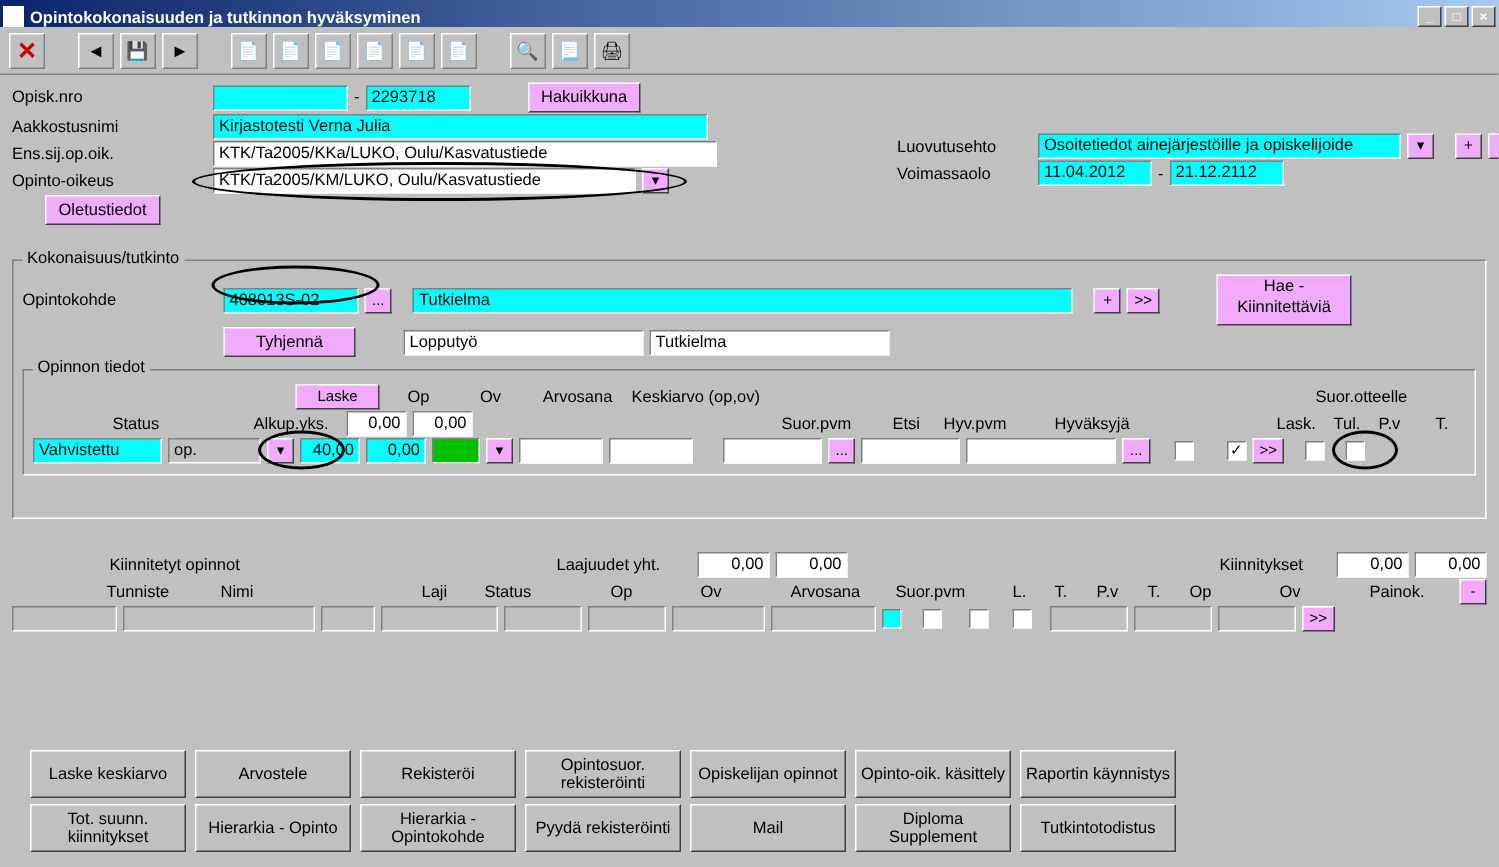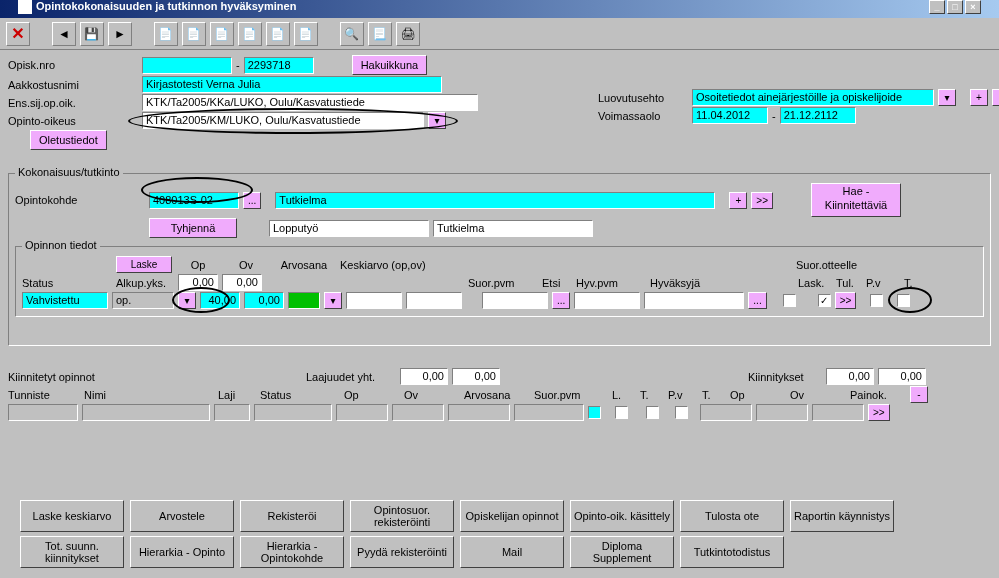--- a/index.html
+++ b/index.html
@@ -11,22 +11,22 @@
     color: #000;
     width: 999px;
     height: 578px;
     overflow: hidden;
   }
   .titlebar {
     height: 18px;
     background: linear-gradient(to right, #0a246a, #a6caf0);
     color: #fff;
     display: flex;
-    align-items: flex-start;
-    padding: 0 18px;
+    align-items: flex-end;
+    padding: 0 2px;
     font-weight: bold;
     font-size: 11px;
   }
   .titlebar .icon { width: 14px; height: 14px; background: #fff; margin-right: 4px; display:inline-block;}
   .titlebar .title { flex: 1; }
   .titlebar .winbtns { display: flex; gap: 2px; }
   .winbtn {
     width: 16px; height: 14px;
     background: #c0c0c0;
     border: 1px solid #fff; border-right-color:#404040; border-bottom-color:#404040;
@@ -110,21 +110,21 @@
   .btn-row { display:flex; gap:6px; }
   .bigbtn {
     width: 104px; height: 32px;
     background:#c0c0c0;
     border:1px solid #fff; border-right-color:#404040; border-bottom-color:#404040;
     text-align:center; font-size:11px;
     display:flex; align-items:center; justify-content:center;
     line-height: 12px;
   }
   .green { background: #00c000; }
-  .colhead { font-size: 11px; }
+  .colhead { font-size: 11px; justify-content: flex-end; }
 </style>
 </head>
 <body>
 
 <div class="titlebar">
   <span class="icon"></span>
   <span class="title">Opintokokonaisuuden ja tutkinnon hyväksyminen</span>
   <div class="winbtns">
     <div class="winbtn">_</div>
     <div class="winbtn">□</div>
@@ -158,21 +158,21 @@
       <div class="row">
         <span class="lbl">Opisk.nro</span>
         <span class="field cyan" style="width:90px"></span>
         <span>-</span>
         <span class="field cyan" style="width:70px">2293718</span>
         <span style="width:30px"></span>
         <span class="btn">Hakuikkuna</span>
       </div>
       <div class="row">
         <span class="lbl">Aakkostusnimi</span>
-        <span class="field cyan" style="width:300px">Kirjastotesti Verna Julia</span>
+        <span class="field cyan" style="width:330px">Kirjastotesti Verna Julia</span>
       </div>
       <div class="row">
         <span class="lbl">Ens.sij.op.oik.</span>
         <span class="field" style="width:336px">KTK/Ta2005/KKa/LUKO, Oulu/Kasvatustiede</span>
       </div>
       <div class="row" style="position:relative;">
         <span class="lbl">Opinto-oikeus</span>
         <span class="field" style="width:282px">KTK/Ta2005/KM/LUKO, Oulu/Kasvatustiede</span>
         <span class="btn sm dd">▾</span>
         <div class="circle" style="left:120px; top:-4px; width:330px; height:26px;"></div>
@@ -345,21 +345,20 @@
 </div>
 
 <div class="bottom-btns">
   <div class="btn-row" id="brow1">
       <div class="bigbtn">Laske keskiarvo</div>
       <div class="bigbtn">Arvostele</div>
       <div class="bigbtn">Rekisteröi</div>
       <div class="bigbtn">Opintosuor. rekisteröinti</div>
       <div class="bigbtn">Opiskelijan opinnot</div>
       <div class="bigbtn">Opinto-oik. käsittely</div>
-      <div class="bigbtn">Tulosta ote</div>
       <div class="bigbtn">Raportin käynnistys</div>
     </div>
   <div class="btn-row" id="brow2">
       <div class="bigbtn">Tot. suunn. kiinnitykset</div>
       <div class="bigbtn">Hierarkia - Opinto</div>
       <div class="bigbtn">Hierarkia - Opintokohde</div>
       <div class="bigbtn">Pyydä rekisteröinti</div>
       <div class="bigbtn">Mail</div>
       <div class="bigbtn">Diploma Supplement</div>
       <div class="bigbtn">Tutkintotodistus</div>

